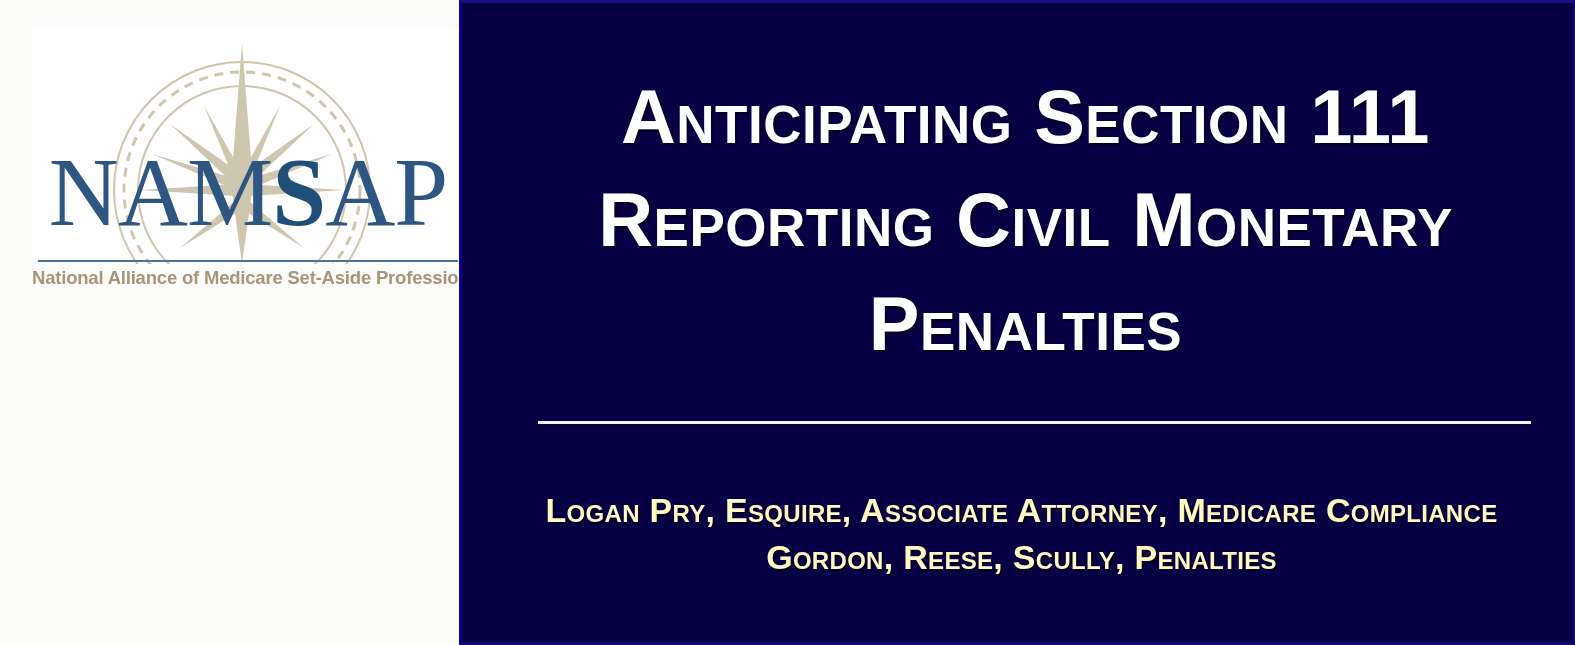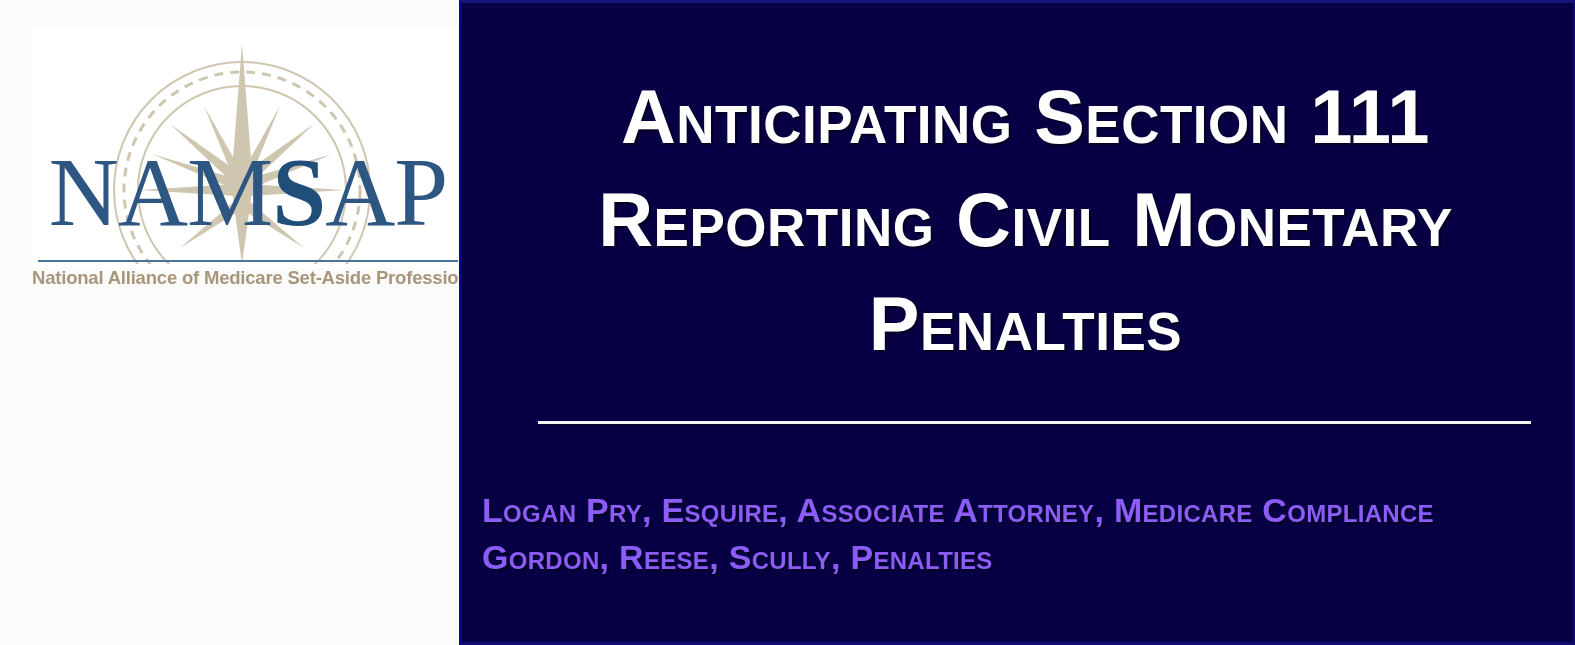--- a/index.html
+++ b/index.html
@@ -142,22 +142,22 @@
     height: 3px;
     background: #f2f2f6;
     box-shadow: 0 1px 1px rgba(0,0,0,0.4);
   }
 
   .subtitle {
     position: absolute;
     left: 20px;
     right: 12px;
     top: 484px;
-    text-align: left;
-    color: #8b5cf6;
+    text-align: center;
+    color: #fef9c3;
     font-family: "Liberation Sans", sans-serif;
     font-weight: 700;
     font-size: 34px;
     line-height: 1.38;
     font-variant: small-caps;
     letter-spacing: 0.3px;
     text-shadow: 2px 2px 2px rgba(0,0,0,0.55);
   }
   .subtitle .sub-line { display: block; }
 </style>

